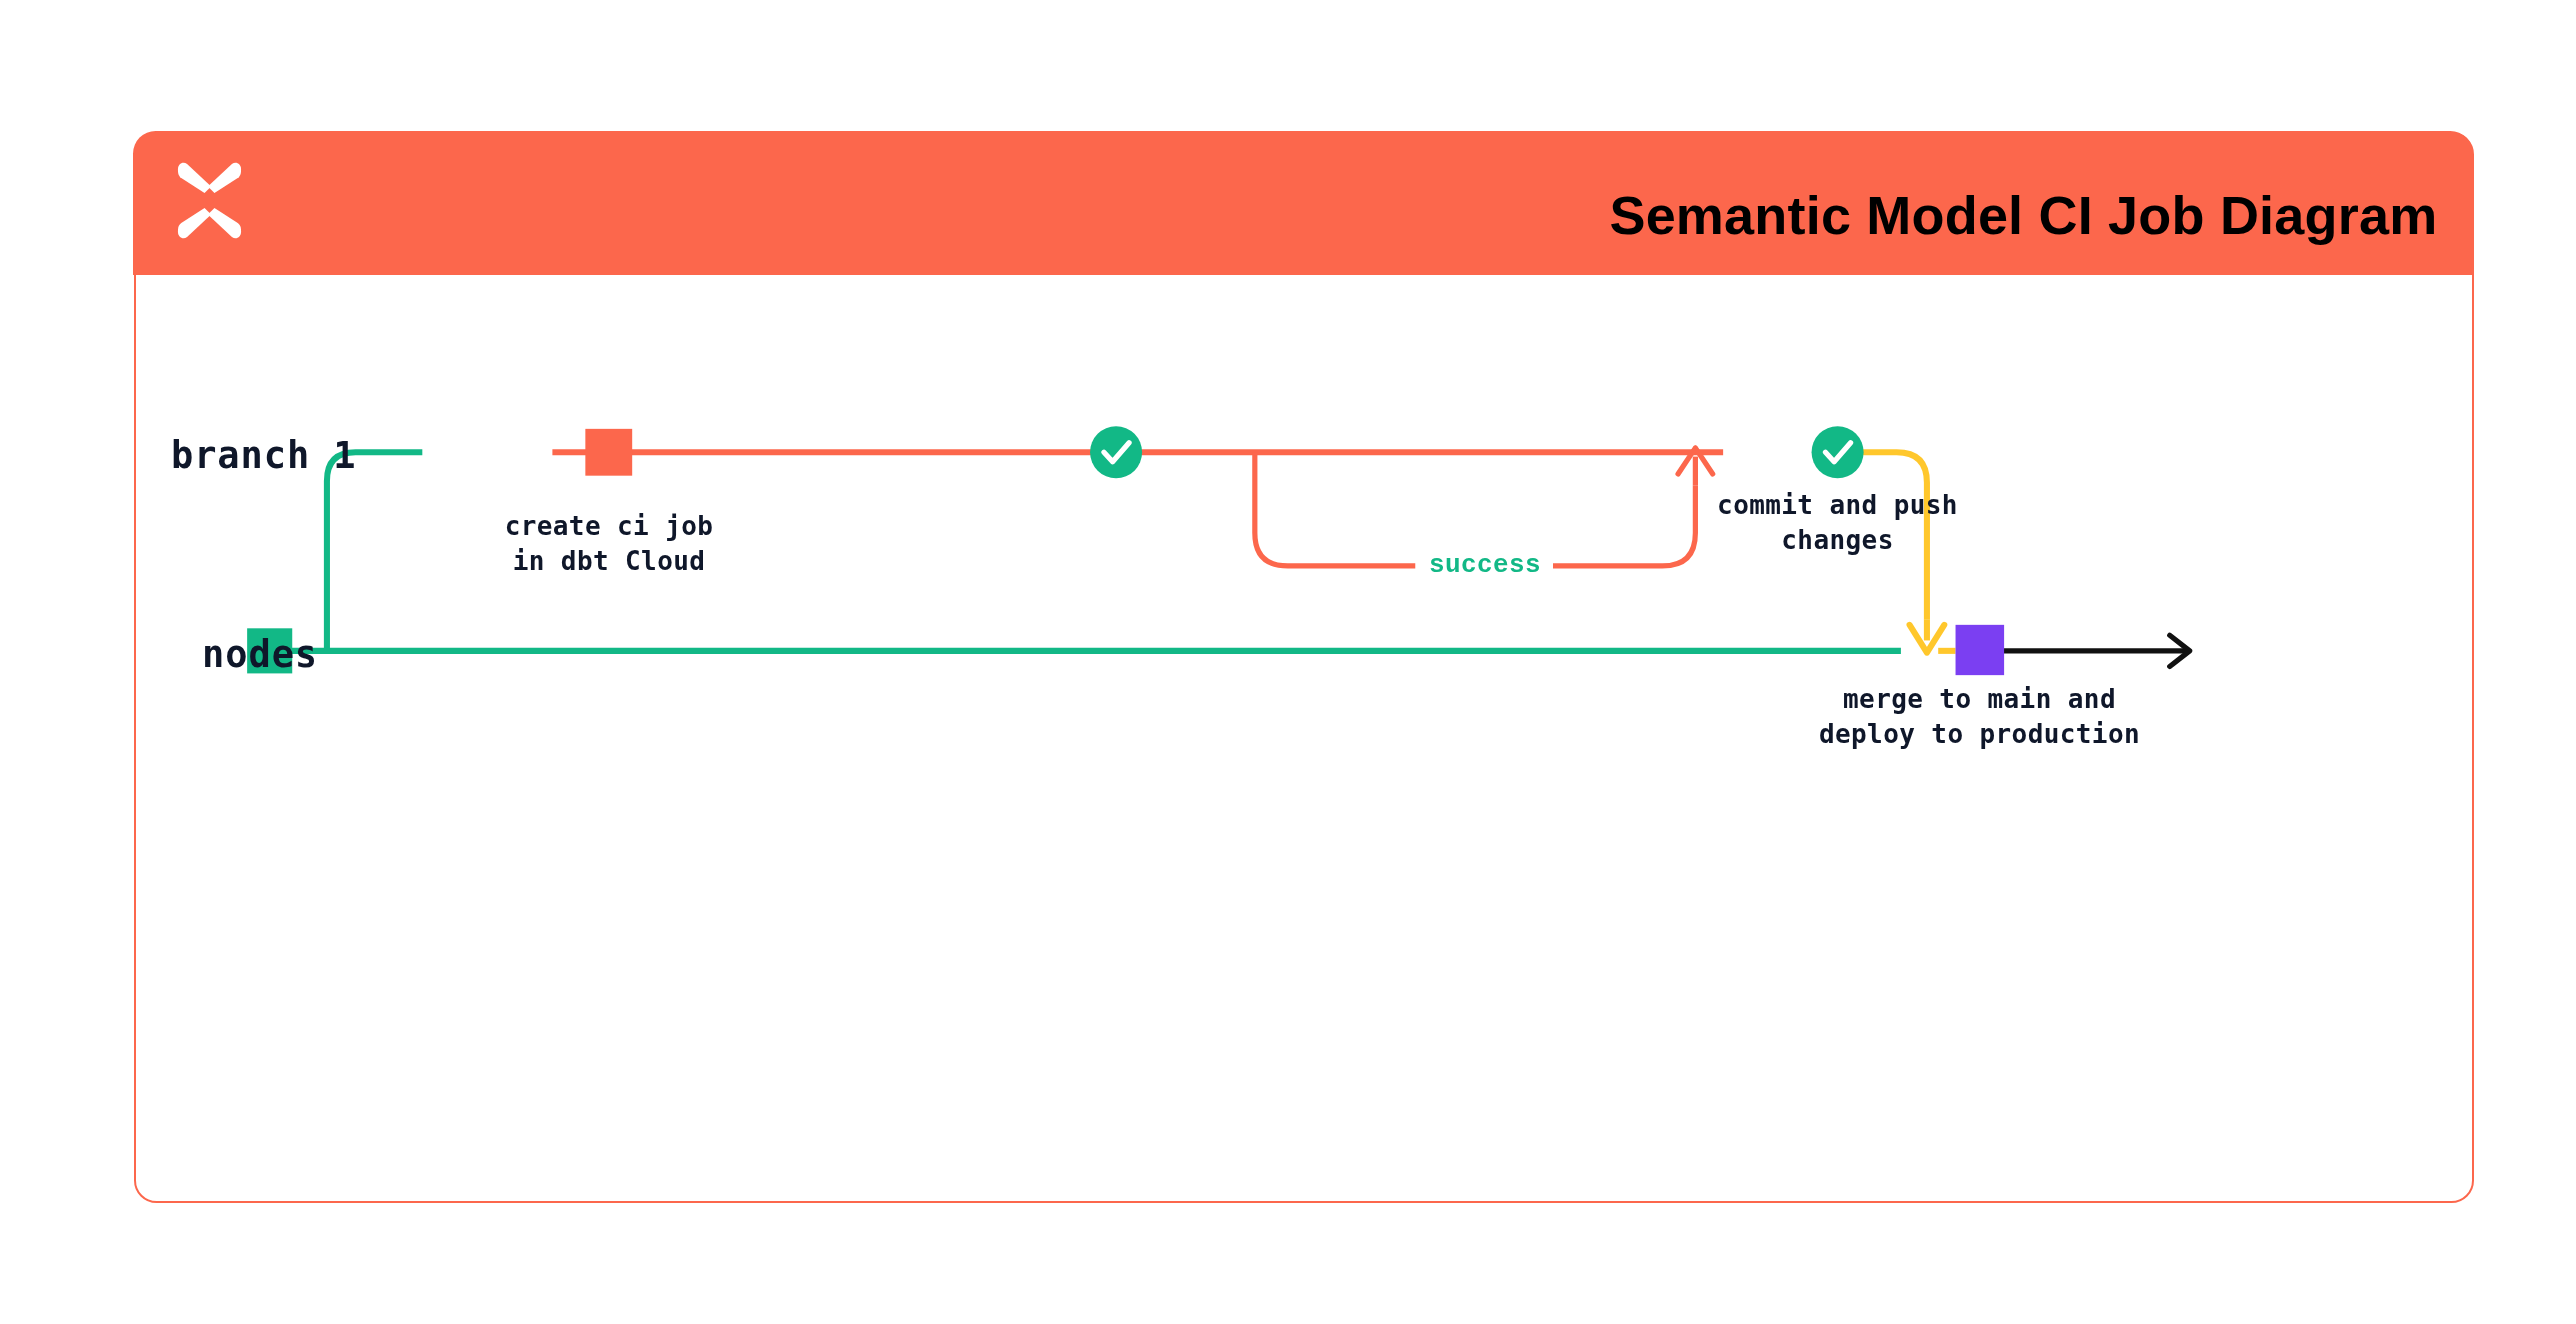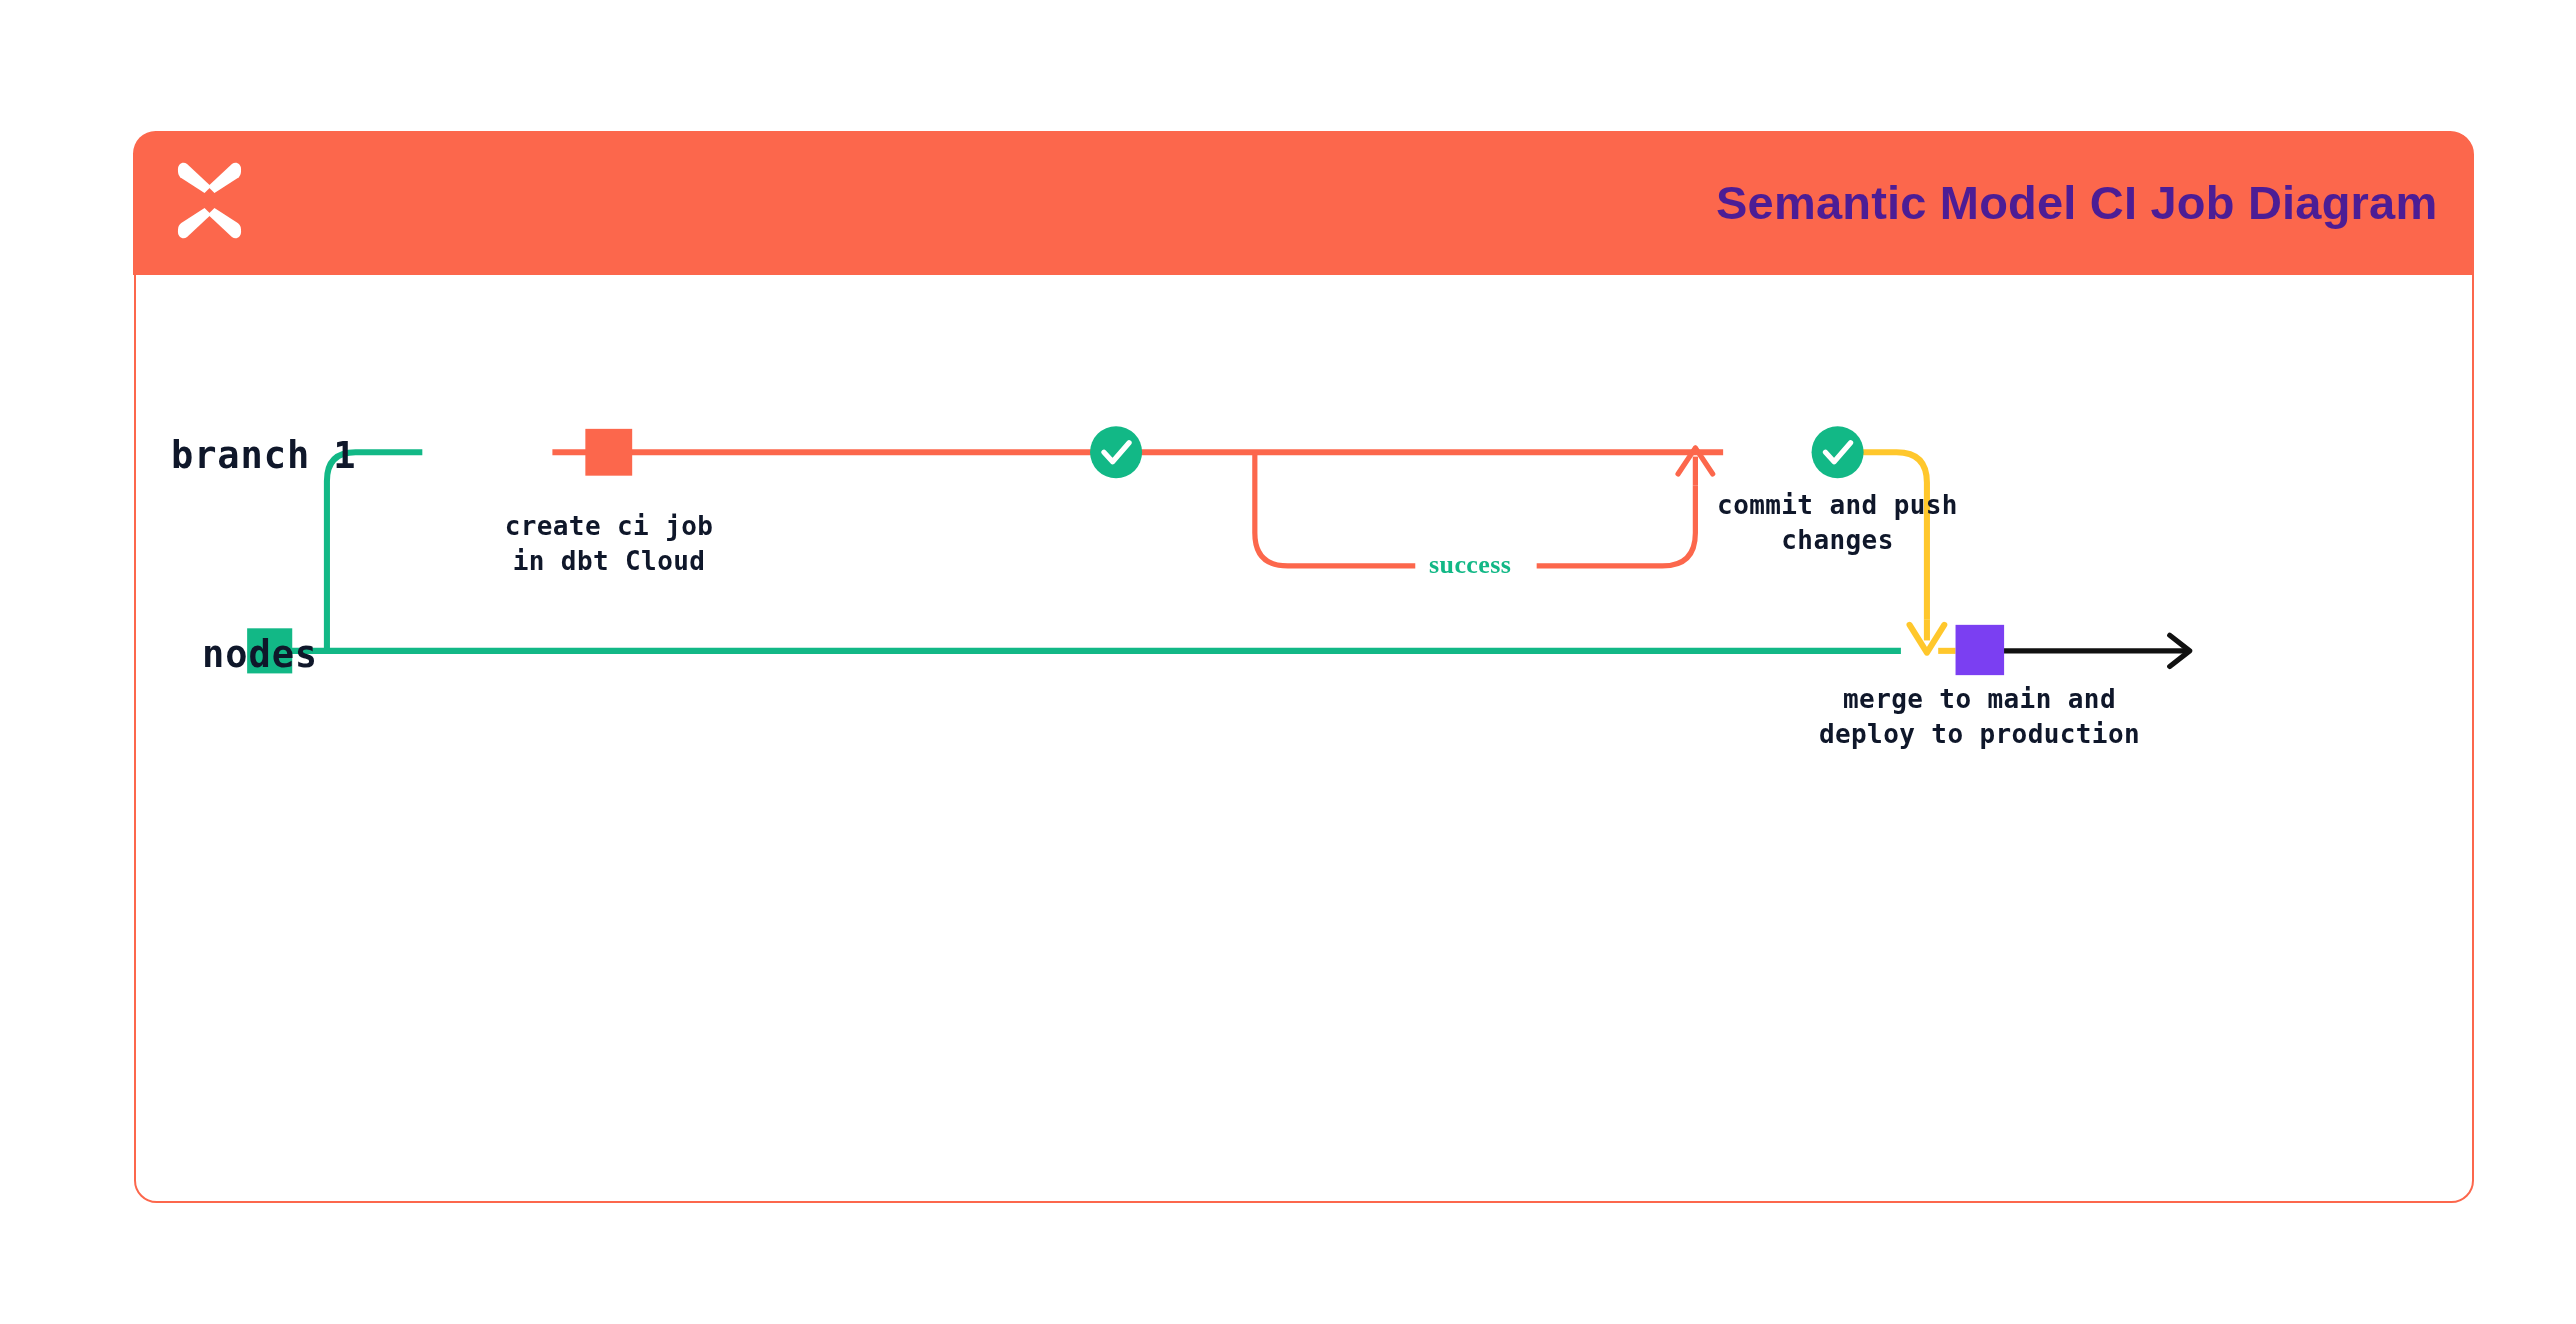--- a/index.html
+++ b/index.html
@@ -41,25 +41,25 @@
   #logo {
     position: absolute;
     left: 35px;
     top: 28px;
     width: 83px;
     height: 83px;
   }
   #card-title {
     position: absolute;
     right: 36px;
-    top: 0;
+    top: 12px;
     height: 144px;
     line-height: 144px;
-    color: #4c1d95;
-    font-size: 47px;
+    color: #000000;
+    font-size: 54px;
     font-weight: 700;
     letter-spacing: 0.2px;
     white-space: nowrap;
   }
 
   
   #graph {
     position: absolute;
     left: 0;
     top: 0;
@@ -79,21 +79,21 @@
   }
   .branch-name {
     font-size: 37px;
     letter-spacing: 0.9px;
   }
   .node-caption {
     font-size: 26px;
     letter-spacing: 0.4px;
   }
   .edge-label {
-    font-family: Liberation Serif, serif;
+    font-family: Liberation Mono, monospace;
     font-size: 26px;
     font-weight: 700;
     color: #12B886;
     letter-spacing: 0.4px;
     position: absolute;
     background: #ffffff;
     padding: 0 12px;
     white-space: nowrap;
   }
 </style>

